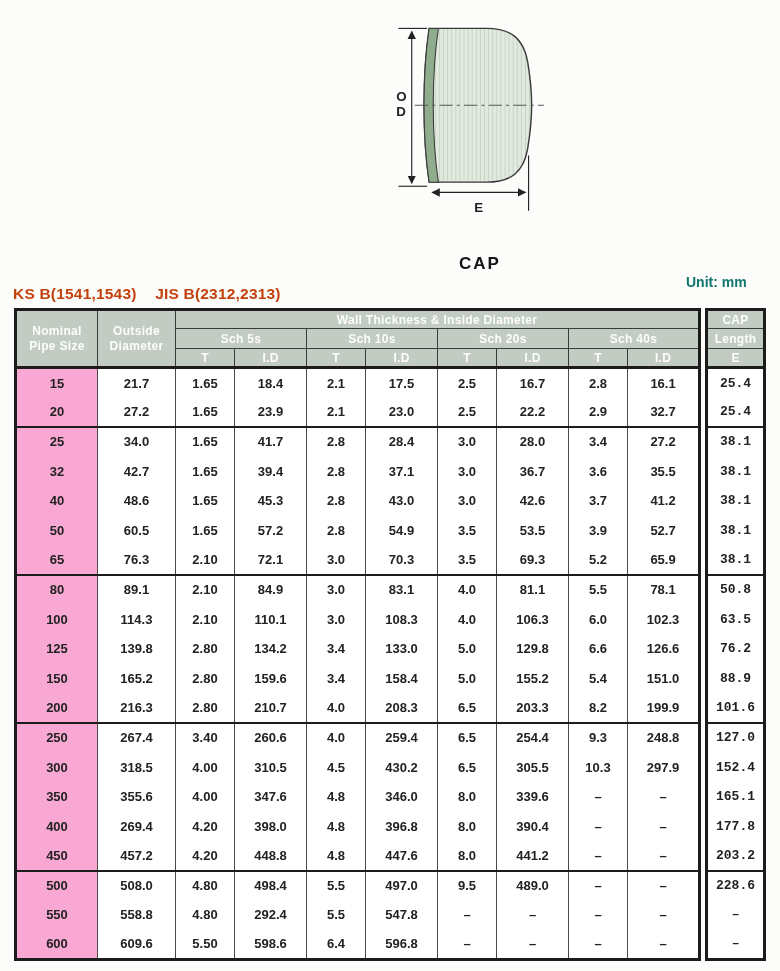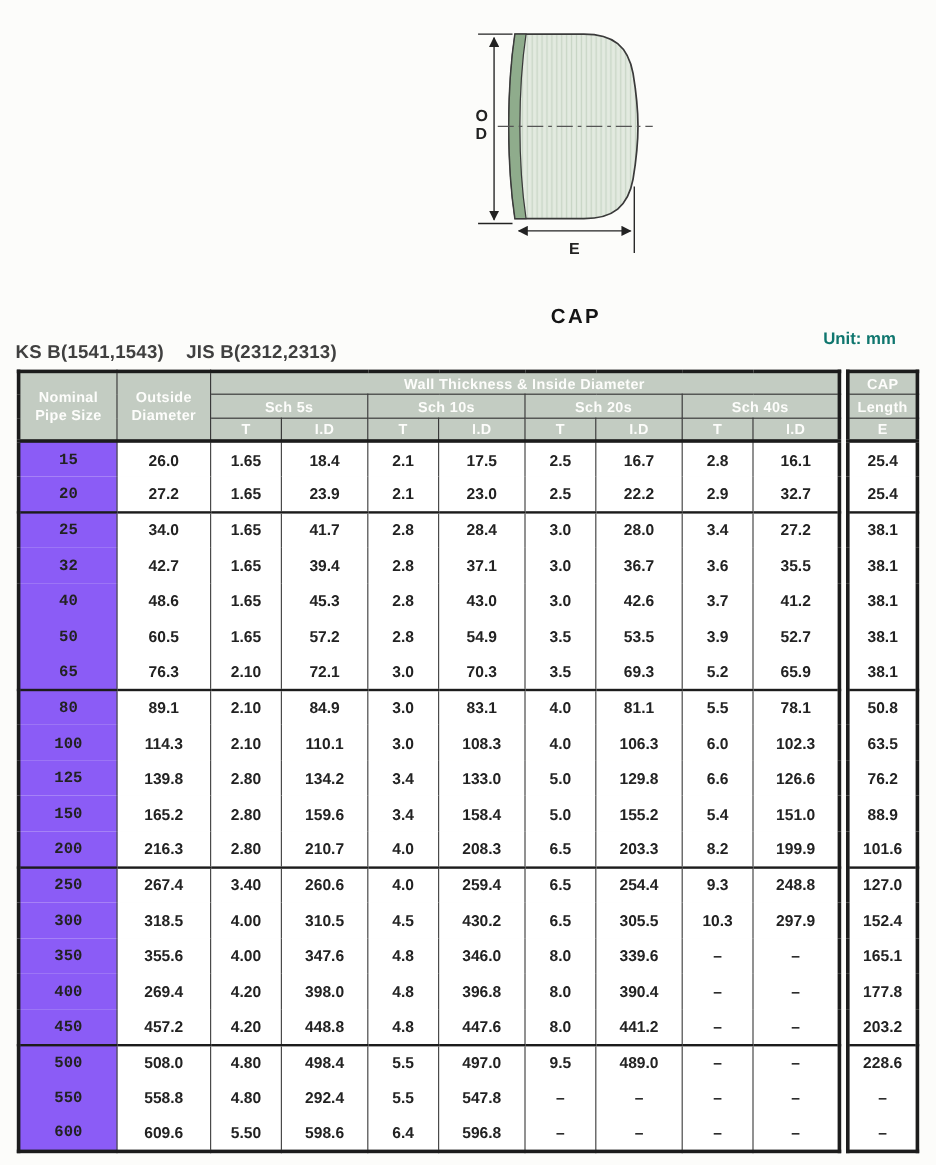--- a/index.html
+++ b/index.html
@@ -30,21 +30,21 @@
   .unit-label {
     position: absolute;
     left: 686px; top: 274px;
     font-size: 14px; font-weight: bold;
     color: #0f766e;
   }
   .standards {
     position: absolute;
     left: 13px; top: 285px;
     font-size: 15.5px; font-weight: bold;
-    color: #404040;
+    color: #c2410c;
     letter-spacing: 0.2px;
   }
   .standards .std-jis { margin-left: 14px; }
 
   
   .table-wrap {
     position: absolute;
     left: 14px; top: 308px;
     width: 752px;
     display: flex;
@@ -77,23 +77,23 @@
     height: 29.6px;
     text-align: center;
     vertical-align: middle;
     font-size: 13px;
     font-weight: bold;
     color: #222;
     border-left: 1px solid #4a4a4a;
     background: #fff;
   }
   td:first-child { border-left: none; }
-  td.nominal { background: #8b5cf6; font-family: Liberation Mono, monospace; }
+  td.nominal { background: #f9a8d4; }
   tr.group-start td { border-top: 2.5px solid #1c1c1c; }
-  .e-table td { border-left: none; }
+  .e-table td { border-left: none; font-family: Liberation Mono, monospace; }
 </style>
 </head>
 <body>
 
 <svg class="diagram" viewBox="0 0 180 200" xmlns="http://www.w3.org/2000/svg">
   <defs>
     <pattern id="hatch" width="4" height="8" patternUnits="userSpaceOnUse">
       <path d="M2 0 V8" stroke="#c8d5c5" stroke-width="1.1"></path>
     </pattern>
     <marker id="arr" viewBox="0 0 10 10" refX="9" refY="5" markerWidth="7.5" markerHeight="7.5" orient="auto-start-reverse">
@@ -177,21 +177,21 @@
         <th>I.D</th>
         <th>T</th>
         <th>I.D</th>
         <th>T</th>
         <th>I.D</th>
       </tr>
     </thead>
     <tbody>
         <tr>
           <td class="nominal">15</td>
-          <td>26.0</td>
+          <td>21.7</td>
           <td>1.65</td>
           <td>18.4</td>
           <td>2.1</td>
           <td>17.5</td>
           <td>2.5</td>
           <td>16.7</td>
           <td>2.8</td>
           <td>16.1</td>
         </tr>
         <tr>

